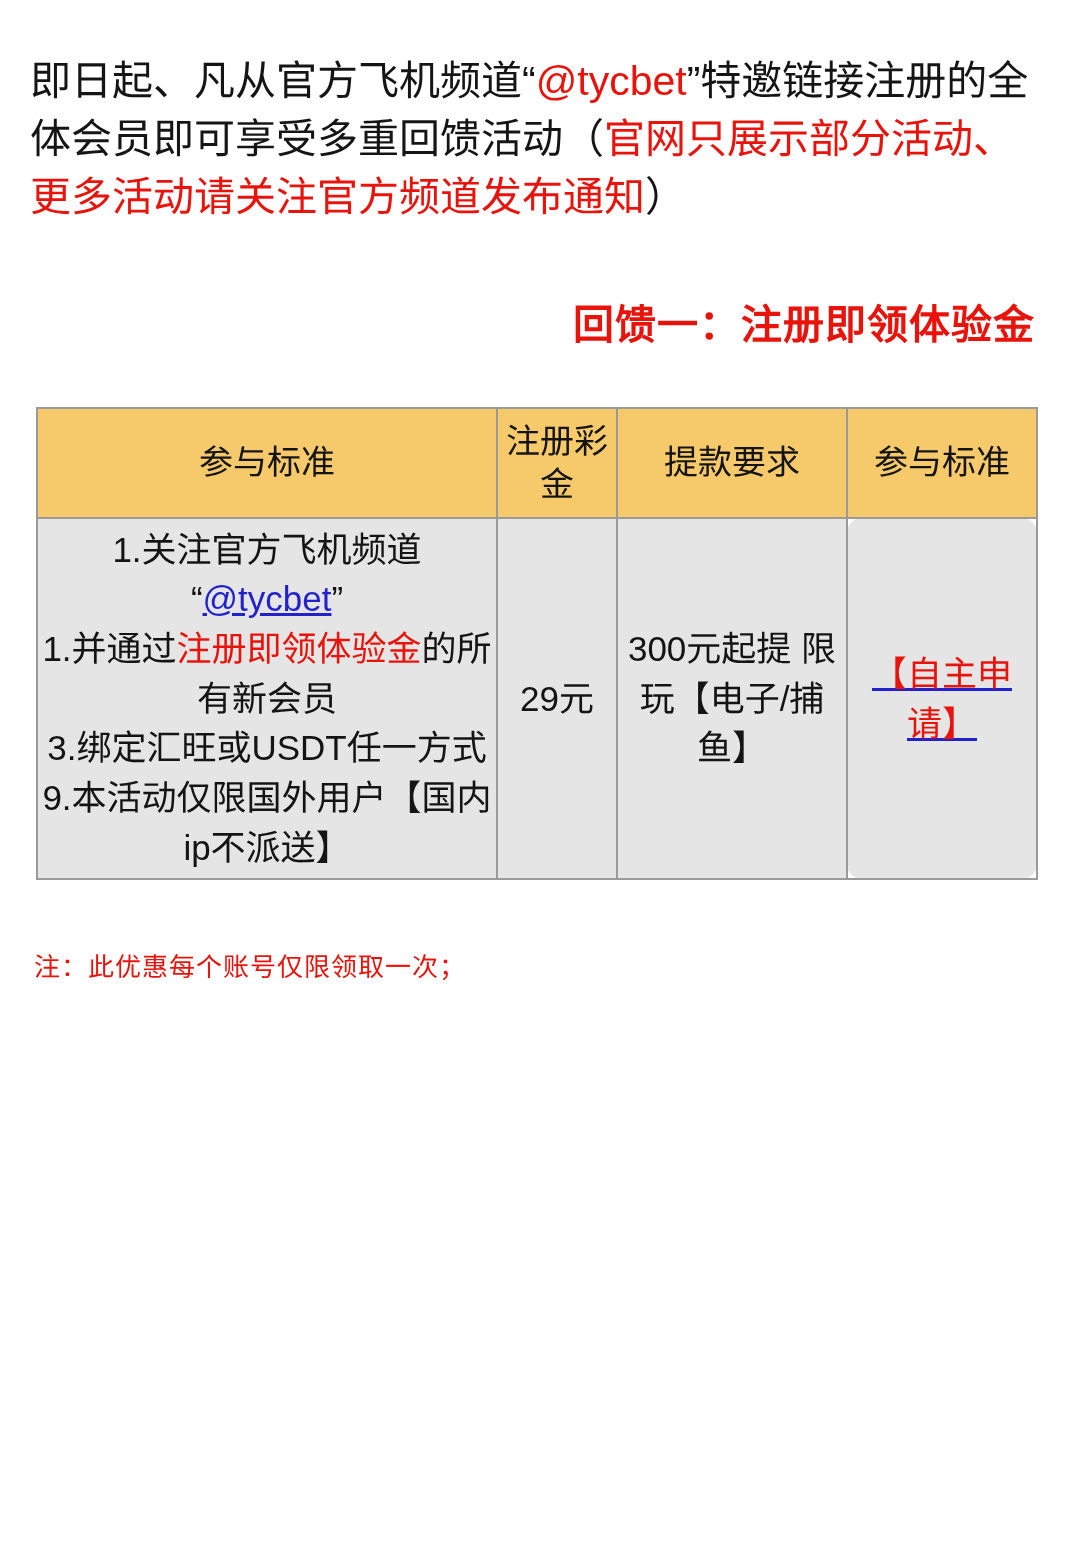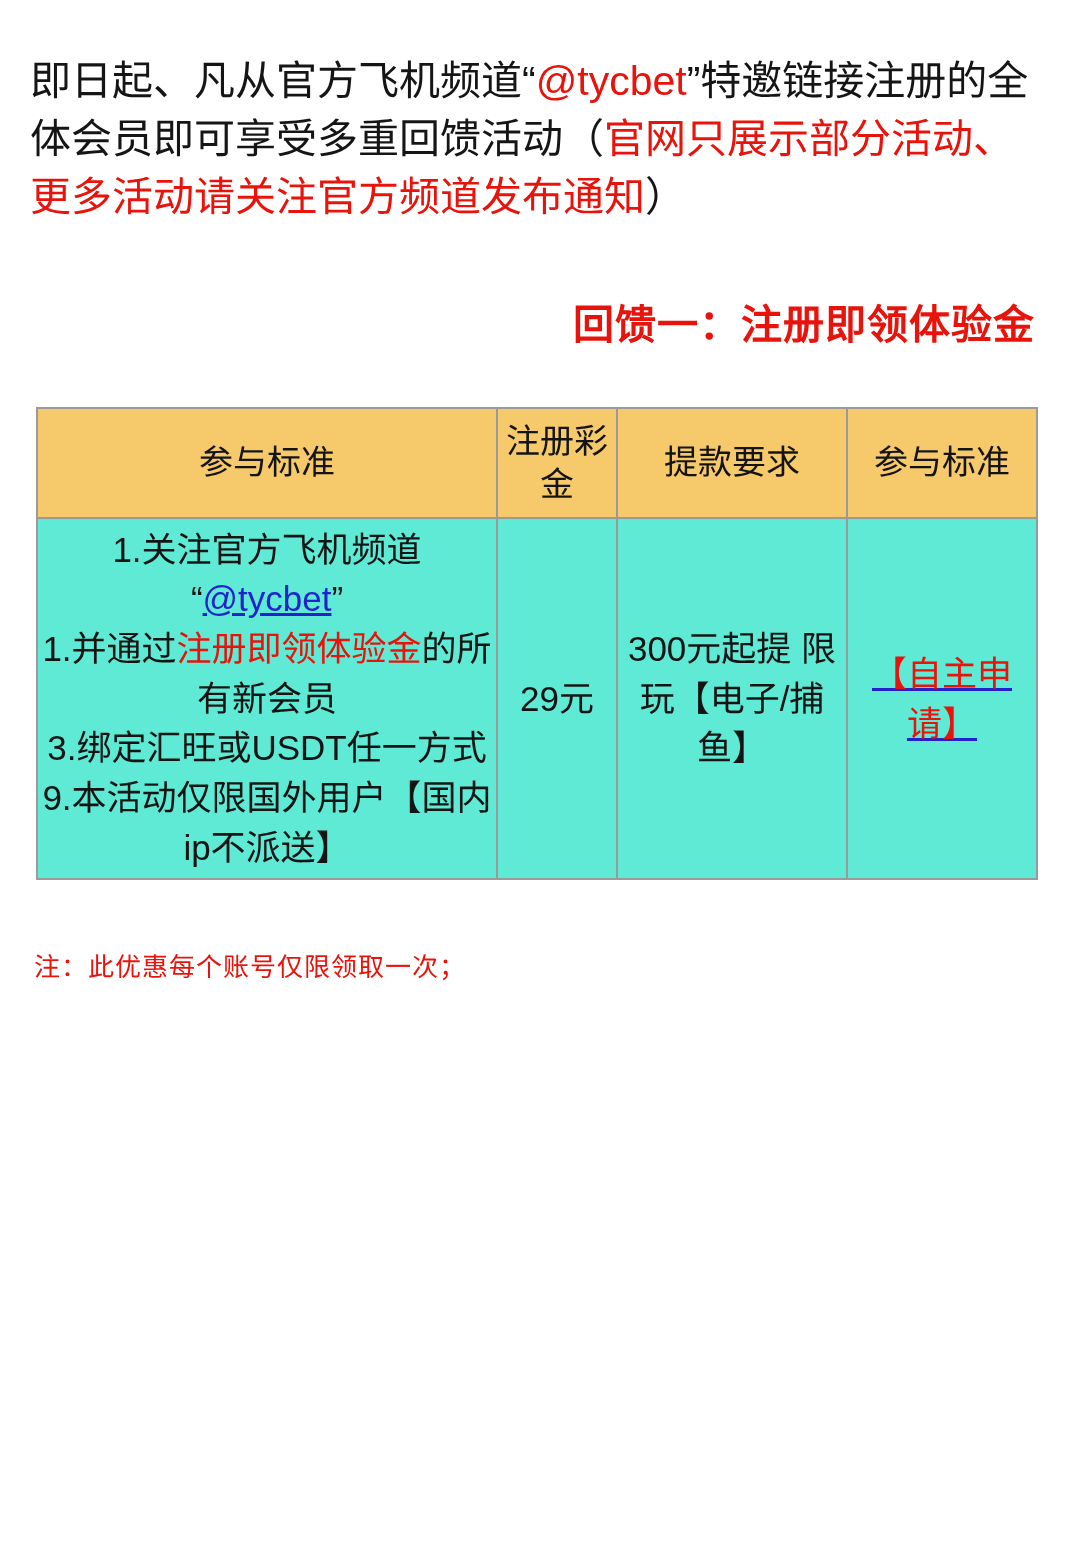--- a/index.html
+++ b/index.html
@@ -136,38 +136,39 @@
     font-weight: normal;
     font-size: 34px;
     line-height: 1.25;
     color: #141414;
     height: 96px;
   }
   table.promo tbody td {
     font-size: 35px;
     line-height: 1.42;
     color: #141414;
-    background: #5eead4;
+    background: #e5e5e5;
   }
   td.criteria {
     text-align: center;
     padding: 14px 10px;
   }
   td.criteria .line { display: block; }
   .link-blue {
     color: #2222cc;
     text-decoration: underline;
   }
   .link-red-underline {
     color: #e8140c;
     text-decoration: underline;
     text-decoration-color: #2222cc;
   }
   .claim-cell {
     line-height: 1.45;
+    border-radius: 15px;
   }
 
   .note {
     font-size: 26px;
     color: #e8140c;
     margin: 66px 0 0 4px;
     letter-spacing: 1px;
   }
 </style>
 </head>

